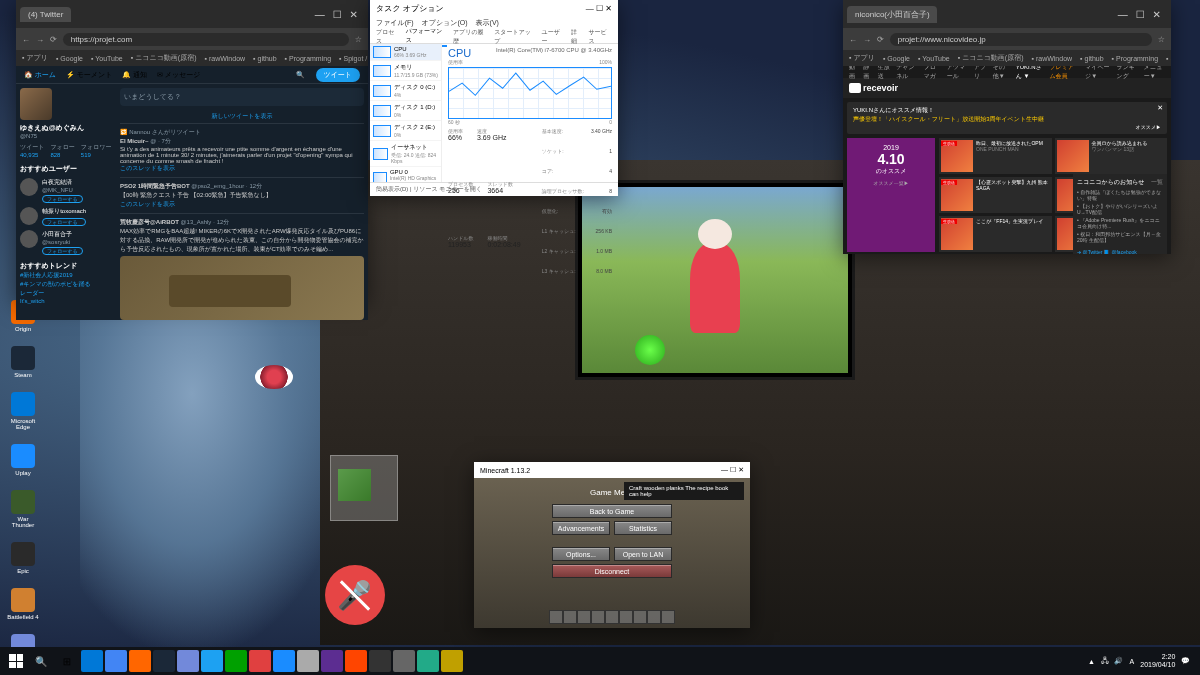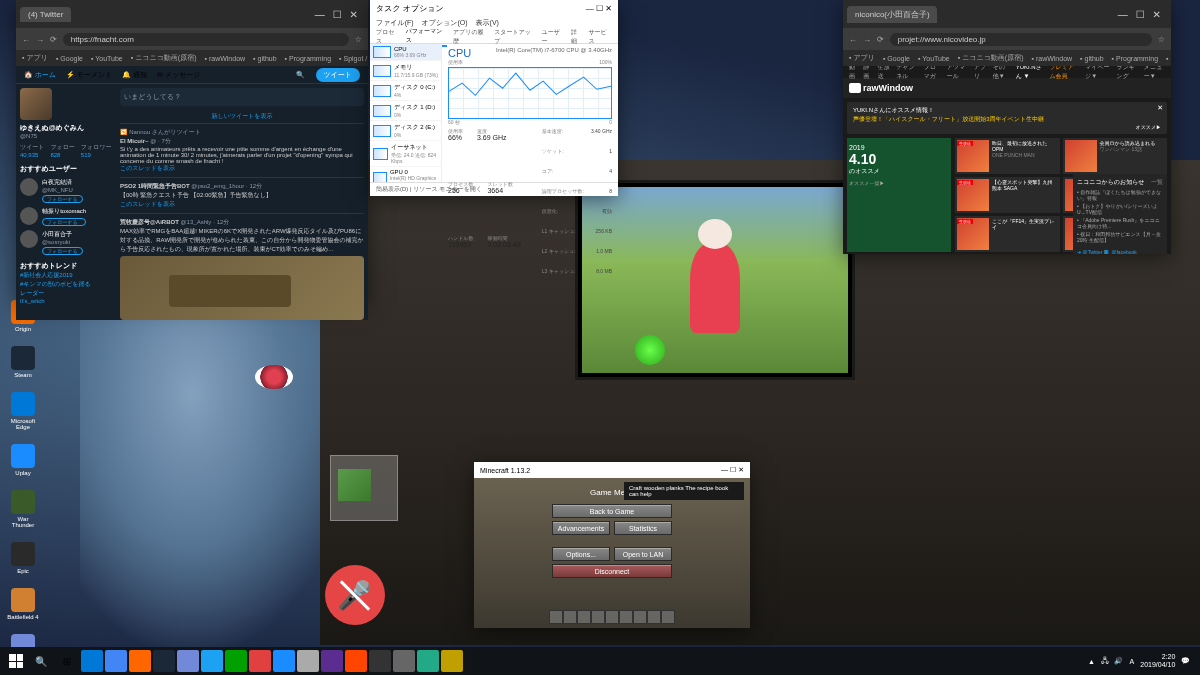--- a/index.html
+++ b/index.html
@@ -81,21 +81,21 @@
 
 #nc { left: 843px; top: 0; width: 328px; height: 254px; }
 .nc-body { background: #1a1a1a; height: calc(100% - 66px); color: #fff; font-size: 7px; overflow: hidden; }
 .nc-top { height: 20px; background: #222; display: flex; align-items: center; gap: 8px; padding: 0 6px; font-size: 7px; }
 .nc-logo { font-weight: bold; font-size: 9px; display: flex; align-items: center; gap: 2px; }
 .nc-logo::before { content: ""; width: 12px; height: 10px; background: #fff; border-radius: 2px; }
 .nc-banner { background: #2a2a2a; margin: 4px; padding: 4px 6px; border-radius: 2px; position: relative; }
 .nc-banner .close { position: absolute; right: 4px; top: 2px; }
 .nc-banner .title { color: #ffcc00; font-size: 6px; }
 .nc-content { display: flex; gap: 4px; padding: 0 4px; }
-.nc-featured { width: 104px; background: #14532d; padding: 6px 2px; }
+.nc-featured { width: 88px; background: #701a75; text-align: center; padding: 6px 2px; }
 .nc-featured .yr { font-size: 7px; }
 .nc-featured .date { font-size: 14px; font-weight: bold; }
 .nc-grid { flex: 1; display: grid; grid-template-columns: repeat(2, 1fr); gap: 3px; }
 .nc-card { background: #2a2a2a; height: 36px; display: flex; gap: 3px; padding: 2px; font-size: 5px; overflow: hidden; }
 .nc-card .th { width: 32px; height: 100%; background: linear-gradient(135deg, #d04030, #f08040); flex-shrink: 0; }
 .nc-info { width: 94px; background: #252525; padding: 4px; font-size: 5px; color: #aaa; position: absolute; right: 4px; top: 72px; }
 .nc-info .h { color: #fff; font-size: 6px; margin-bottom: 2px; }
 .nc-sns { margin-top: 6px; font-size: 5px; color: #1da1f2; }
 
 
@@ -203,21 +203,21 @@
     <div class="win-ctrl">
         <span>—</span>
         <span>☐</span>
         <span>✕</span>
       </div>
   </div>
   <div class="addr-bar">
     <span>←</span>
       <span>→</span>
       <span>⟳</span>
-    <div class="addr-input">https://fnacht.com</div>
+    <div class="addr-input">https://projet.com</div>
     <span>☆</span>
   </div>
   <div class="bkbar" id="twbk">
       <span>▪ アプリ</span>
       <span>▪ Google</span>
       <span>▪ YouTube</span>
       <span>▪ ニコニコ動画(原宿)</span>
       <span>▪ rawWindow</span>
       <span>▪ github</span>
       <span>▪ Programming</span>
@@ -496,21 +496,21 @@
         <span>アツマール</span>
         <span>アプリ</span>
         <span>その他▼</span>
         <span style="margin-left:auto;color:#fff">YUKI.Nさん ▼</span>
         <span style="color:#ff9500">プレミアム会員</span>
         <span>マイページ▼</span>
         <span>ランキング</span>
         <span>メニュー▼</span>
       </div>
     <div class="nc-top">
-      <span class="nc-logo">rawWindow</span>
+      <span class="nc-logo">recevoir</span>
     </div>
     <div style="position:relative">
       <div class="nc-banner">
         <span class="close">✕</span>
         <div style="font-size:6px">YUKI.Nさんにオススメ情報！</div>
         <div class="title">声優登壇！「ハイスクール・フリート」放送開始3周年イベント生中継</div>
         <div style="text-align:right;font-size:5px">オススメ▶</div>
       </div>
       <div class="nc-info">
         <div class="h"><span>ニコニコからのお知らせ</span> <span style="float:right;color:#888">一覧</span></div>

